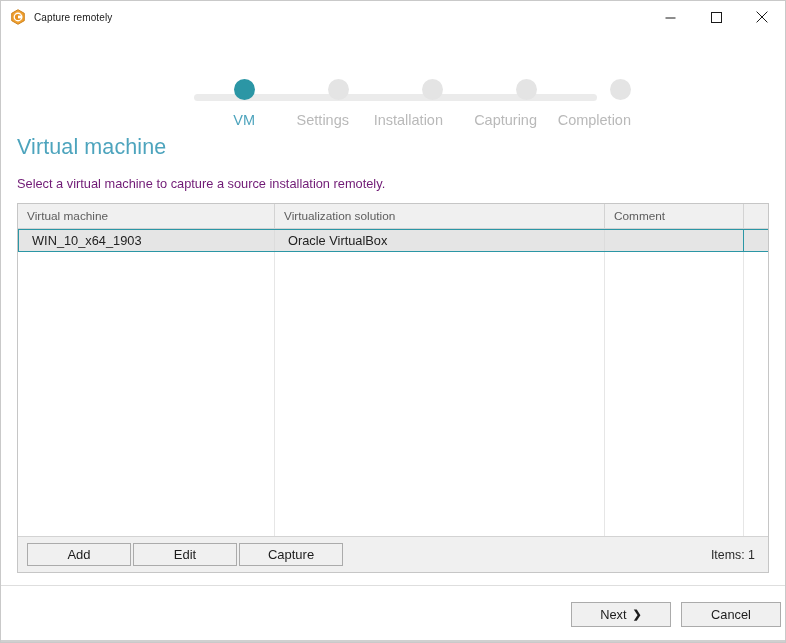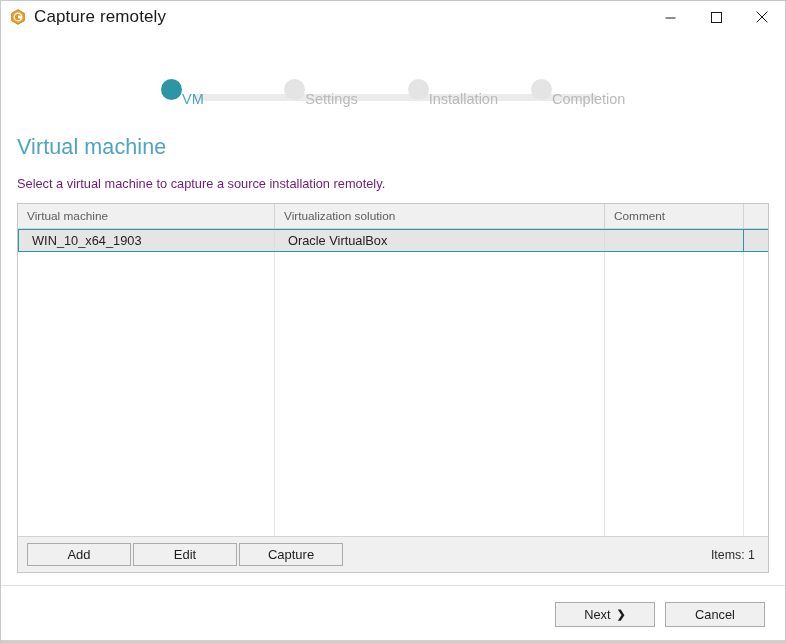--- a/index.html
+++ b/index.html
@@ -37,21 +37,21 @@
   }
   .title-icon {
     width: 16px;
     height: 16px;
     margin-left: 9px;
     margin-right: 8px;
     flex: 0 0 16px;
     display: block;
   }
   .title-text {
-    font-size: 17px;
+    font-size: 10px;
     color: #1a1a1a;
     letter-spacing: 0.1px;
     flex: 1 1 auto;
     white-space: nowrap;
   }
   .winbtns {
     display: flex;
     height: 32px;
     flex: 0 0 auto;
   }
@@ -86,22 +86,22 @@
     position: absolute;
     left: 160px;
     right: 154px;
     top: 38px;
     display: flex;
     justify-content: space-between;
   }
   .step {
     width: 100px;
     display: flex;
-    flex-direction: row;
-    align-items: flex-start;
+    flex-direction: column;
+    align-items: flex-end;
   }
   .step-dot {
     width: 21px;
     height: 21px;
     border-radius: 50%;
     background: #e4e4e4;
   }
   .step.active .step-dot {
     background: #2b96a5;
   }
@@ -244,21 +244,21 @@
   
   .footer {
     flex: 0 0 auto;
     height: 56px;
     border-top: 1px solid #dedede;
     margin-top: 12px;
     background: #ffffff;
     display: flex;
     align-items: center;
     justify-content: flex-end;
-    padding-right: 20px;
+    padding-right: 4px;
   }
   .nav-btn {
     width: 100px;
     height: 25px;
     background: #f0f0f0;
     border: 1px solid #ababab;
     font-family: "Liberation Sans", sans-serif;
     font-size: 12.8px;
     color: #1c1c1c;
     margin-left: 10px;
@@ -326,20 +326,24 @@
       <div class="step">
         <div class="step-dot"></div>
         <div class="step-label">Settings</div>
       </div>
       <div class="step">
         <div class="step-dot"></div>
         <div class="step-label">Installation</div>
       </div>
       <div class="step">
         <div class="step-dot"></div>
+        <div class="step-label">Capturing</div>
+      </div>
+      <div class="step">
+        <div class="step-dot"></div>
         <div class="step-label">Completion</div>
       </div>
     </div>
   </div>
 
   <div class="content">
     <h1 class="page-title">Virtual machine</h1>
     <p class="page-desc">Select a virtual machine to capture a source installation remotely.</p>
 
     <div class="grid-wrap">

